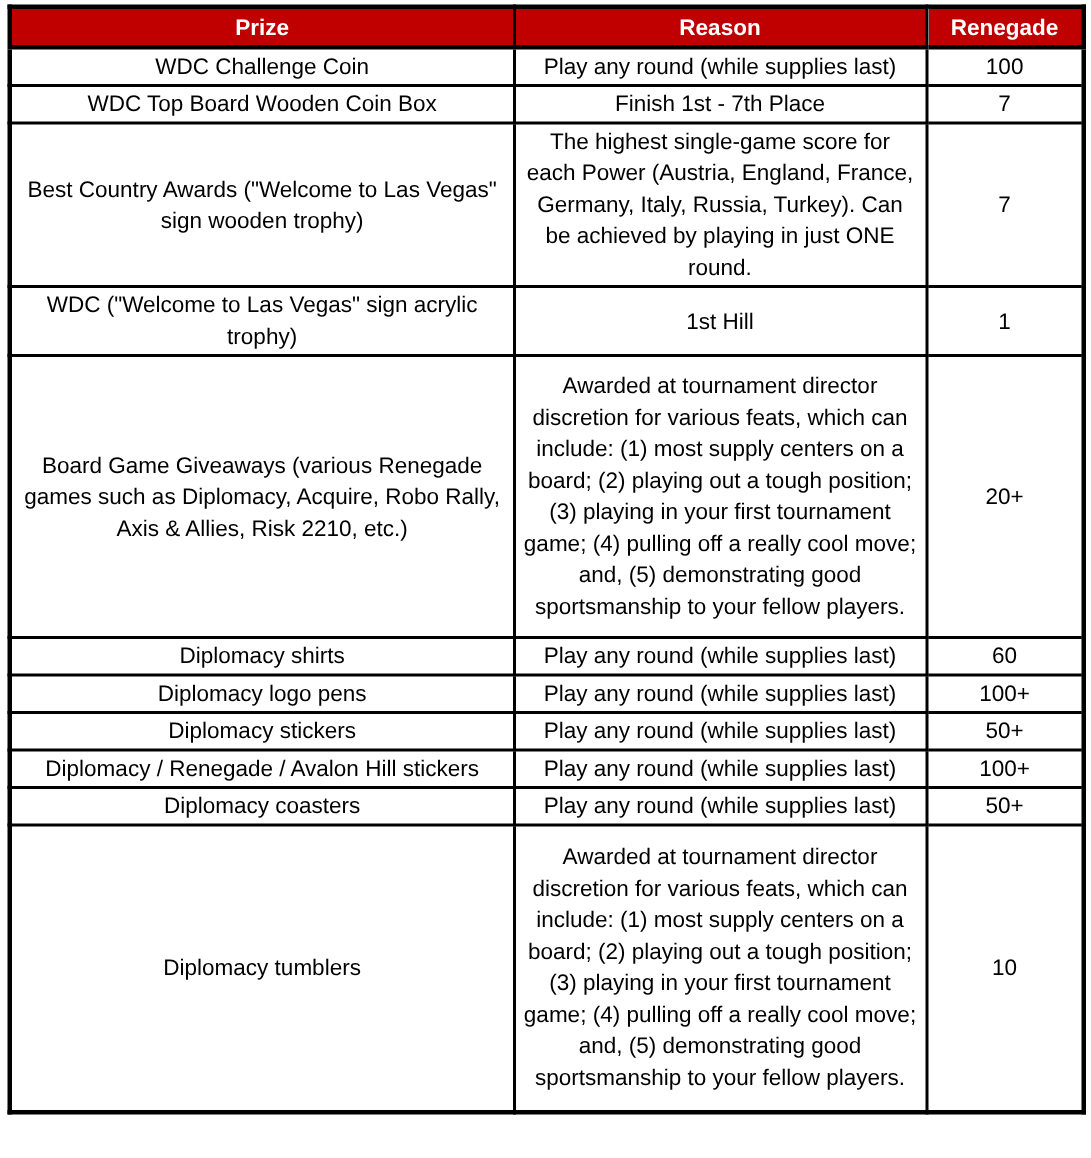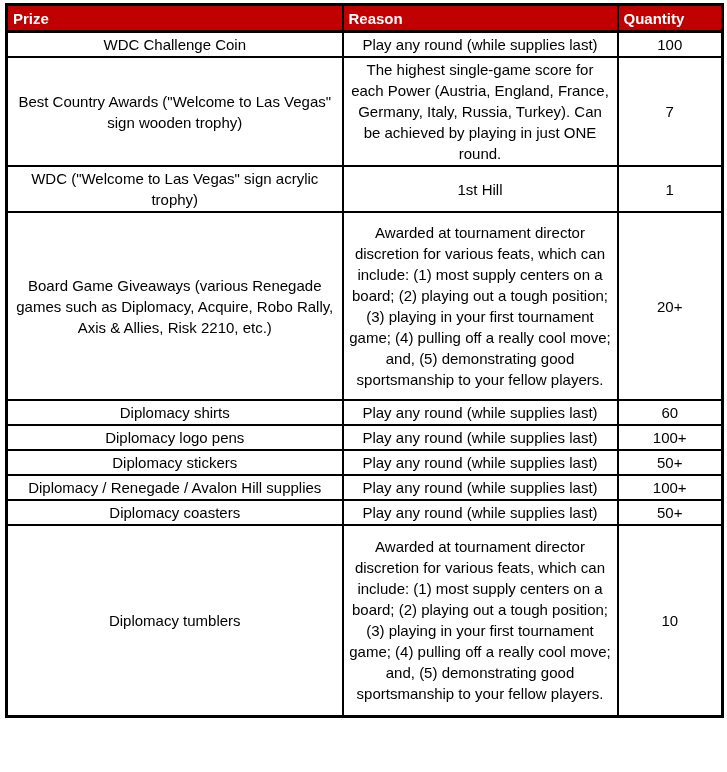--- a/index.html
+++ b/index.html
@@ -31,21 +31,21 @@
     border: 2px solid #000000;
     padding: 1px 5px;
     vertical-align: middle;
     line-height: 21px;
     overflow: hidden;
   }
   thead th {
     background: #C00000;
     color: #ffffff;
     font-weight: bold;
-    text-align: left;
+    text-align: center;
     height: 22px;
     border-bottom: 3px solid #000000;
   }
   td.prize, td.reason {
     text-align: center;
   }
   td.quantity {
     text-align: center;
   }
   tr.r-sm  { height: 22px; }
@@ -61,28 +61,33 @@
   <table class="prizes">
     <colgroup>
       <col class="c-prize">
       <col class="c-reason">
       <col class="c-quantity">
     </colgroup>
     <thead>
       <tr>
         <th>Prize</th>
         <th>Reason</th>
-        <th>Quantity</th>
+        <th>Renegade</th>
       </tr>
     </thead>
     <tbody>
       <tr class="r-sm">
         <td class="prize">WDC Challenge Coin</td>
         <td class="reason">Play any round (while supplies last)</td>
         <td class="quantity">100</td>
+      </tr>
+      <tr class="r-sm">
+        <td class="prize">WDC Top Board Wooden Coin Box</td>
+        <td class="reason">Finish 1st - 7th Place</td>
+        <td class="quantity">7</td>
       </tr>
       <tr class="r-lg">
         <td class="prize">Best Country Awards ("Welcome to Las Vegas" sign wooden trophy)</td>
         <td class="reason">The highest single-game score for each Power (Austria, England, France, Germany, Italy, Russia, Turkey). Can be achieved by playing in just ONE round.</td>
         <td class="quantity">7</td>
       </tr>
       <tr class="r-md">
         <td class="prize">WDC ("Welcome to Las Vegas" sign acrylic trophy)</td>
         <td class="reason">1st Hill</td>
         <td class="quantity">1</td>
@@ -101,21 +106,21 @@
         <td class="prize">Diplomacy logo pens</td>
         <td class="reason">Play any round (while supplies last)</td>
         <td class="quantity">100+</td>
       </tr>
       <tr class="r-sm">
         <td class="prize">Diplomacy stickers</td>
         <td class="reason">Play any round (while supplies last)</td>
         <td class="quantity">50+</td>
       </tr>
       <tr class="r-sm">
-        <td class="prize">Diplomacy / Renegade / Avalon Hill supplies</td>
+        <td class="prize">Diplomacy / Renegade / Avalon Hill stickers</td>
         <td class="reason">Play any round (while supplies last)</td>
         <td class="quantity">100+</td>
       </tr>
       <tr class="r-sm">
         <td class="prize">Diplomacy coasters</td>
         <td class="reason">Play any round (while supplies last)</td>
         <td class="quantity">50+</td>
       </tr>
       <tr class="r-xl2">
         <td class="prize">Diplomacy tumblers</td>

